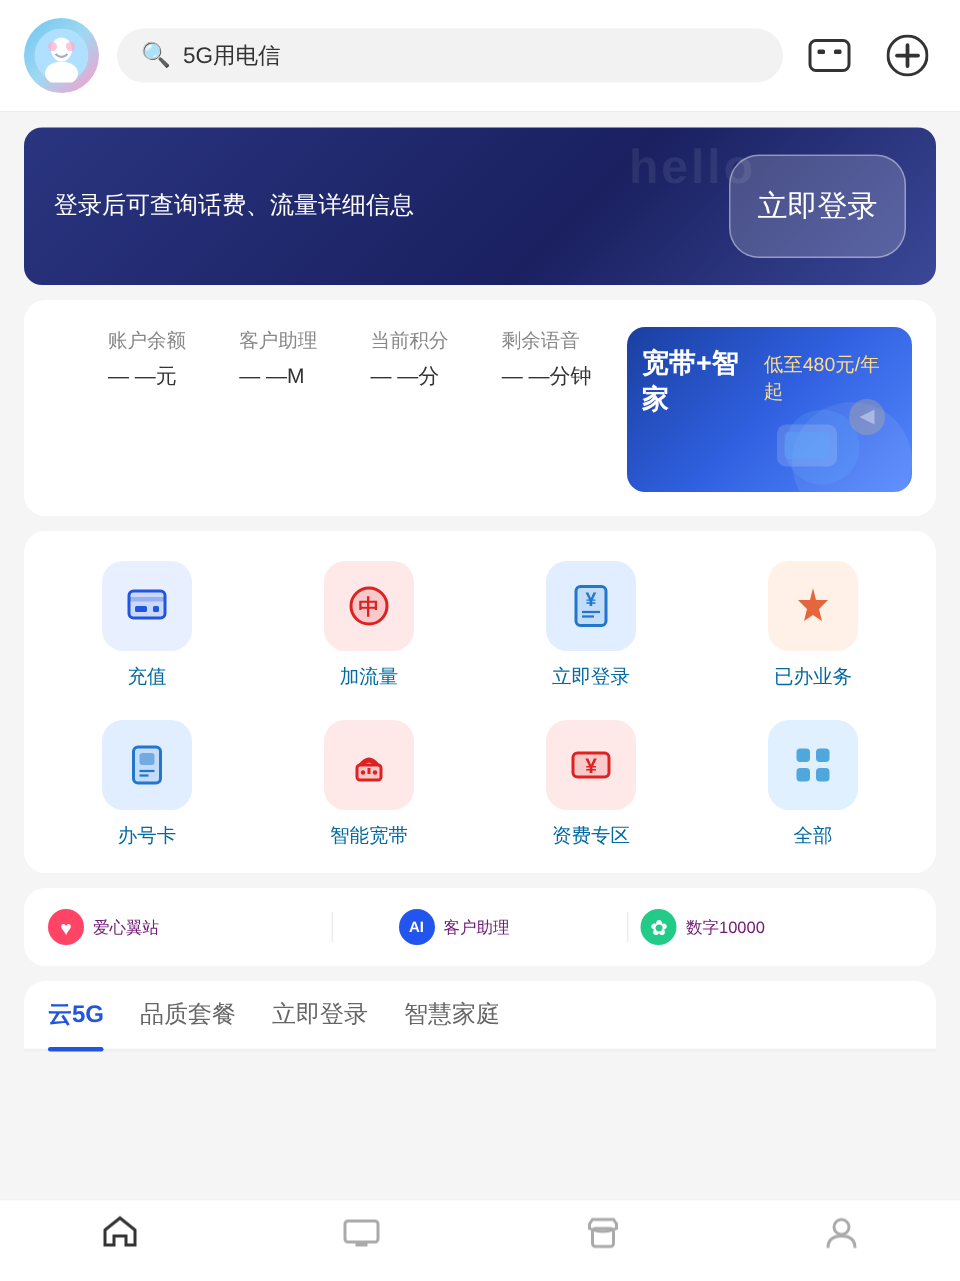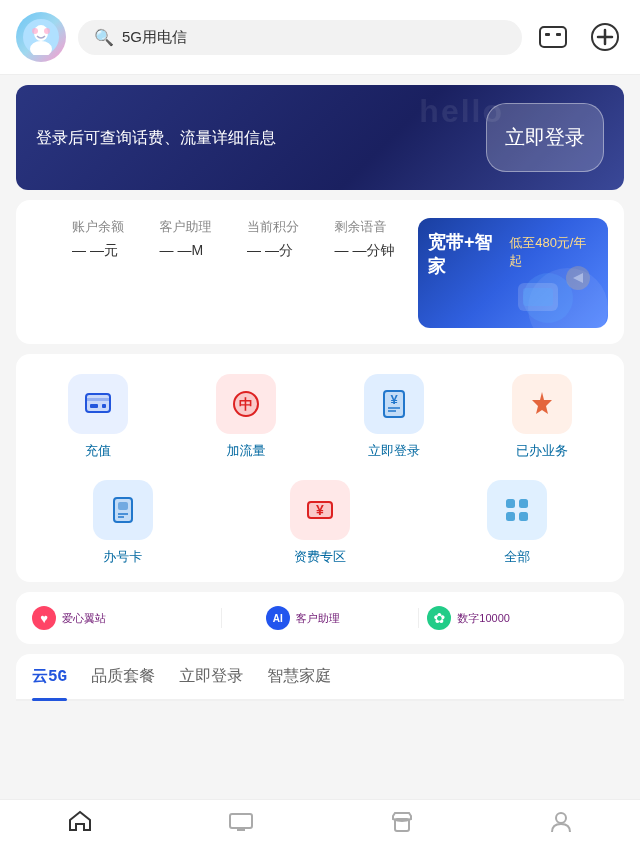--- a/index.html
+++ b/index.html
@@ -254,21 +254,20 @@
     .tab-item {
       font-size: 16px;
       color: #666;
       padding-bottom: 12px;
       cursor: pointer;
       position: relative;
     }
     .tab-item.active {
       color: #2255dd;
       font-weight: 700;
-      font-family: Liberation Mono, monospace;
     }
     .tab-item.active::after {
       content: '';
       position: absolute;
       bottom: -2px;
       left: 0;
       width: 100%;
       height: 3px;
       background: #2255dd;
       border-radius: 2px;
@@ -437,20 +436,34 @@
           <rect x="7" y="4" width="18" height="24" rx="3" fill="#2277cc" opacity="0.15"></rect>
           <rect x="7" y="4" width="18" height="24" rx="3" fill="none" stroke="#2277cc" stroke-width="2"></rect>
           <rect x="11" y="8" width="10" height="8" rx="2" fill="#2277cc" opacity="0.5"></rect>
           <line x1="11" y1="20" x2="21" y2="20" stroke="#2277cc" stroke-width="1.5"></line>
           <line x1="11" y1="23" x2="17" y2="23" stroke="#2277cc" stroke-width="1.5"></line>
         </svg>
       </div>
       <span class="action-label">办号卡</span>
     </div>
 
+    <div class="action-item">
+      <div class="action-icon icon-red">
+        <svg width="32" height="32" viewBox="0 0 32 32">
+          <rect x="8" y="16" width="16" height="10" rx="2" fill="#dd2222" opacity="0.15"></rect>
+          <rect x="8" y="16" width="16" height="10" rx="2" fill="none" stroke="#dd2222" stroke-width="2"></rect>
+          <path d="M10 16 Q16 8 22 16" fill="none" stroke="#dd2222" stroke-width="2"></path>
+          <path d="M12 16 Q16 11 20 16" fill="none" stroke="#dd2222" stroke-width="2"></path>
+          <line x1="16" y1="18" x2="16" y2="22" stroke="#dd2222" stroke-width="2"></line>
+          <circle cx="12" cy="21" r="1.5" fill="#dd2222"></circle>
+          <circle cx="20" cy="21" r="1.5" fill="#dd2222"></circle>
+        </svg>
+      </div>
+      <span class="action-label">智能宽带</span>
+    </div>
 
 
     <div class="action-item">
       <div class="action-icon icon-red">
         <svg width="32" height="32" viewBox="0 0 32 32">
           <rect x="4" y="8" width="24" height="16" rx="3" fill="#dd2222" opacity="0.15"></rect>
           <rect x="4" y="8" width="24" height="16" rx="3" fill="none" stroke="#dd2222" stroke-width="2"></rect>
           <text x="16" y="21" text-anchor="middle" font-size="14" font-weight="bold" fill="#dd2222">¥</text>
         </svg>
       </div>

